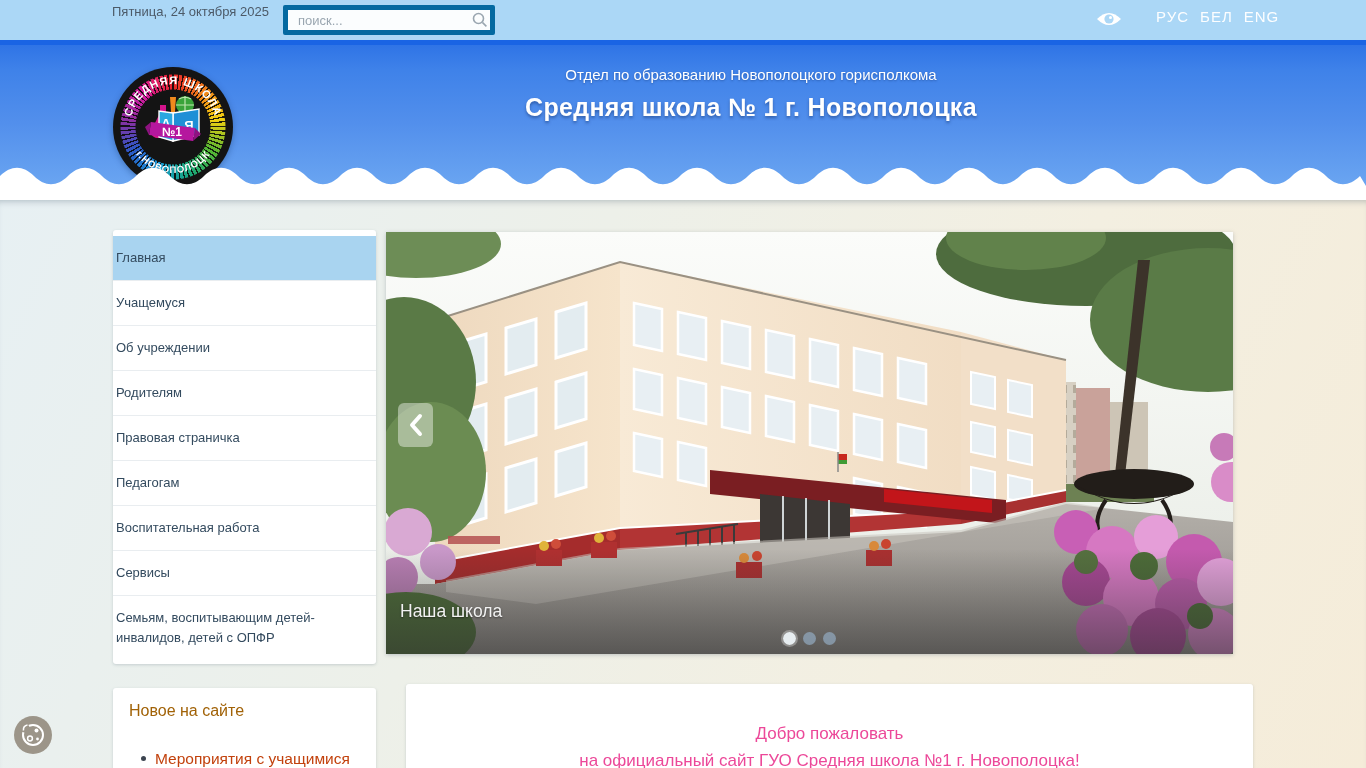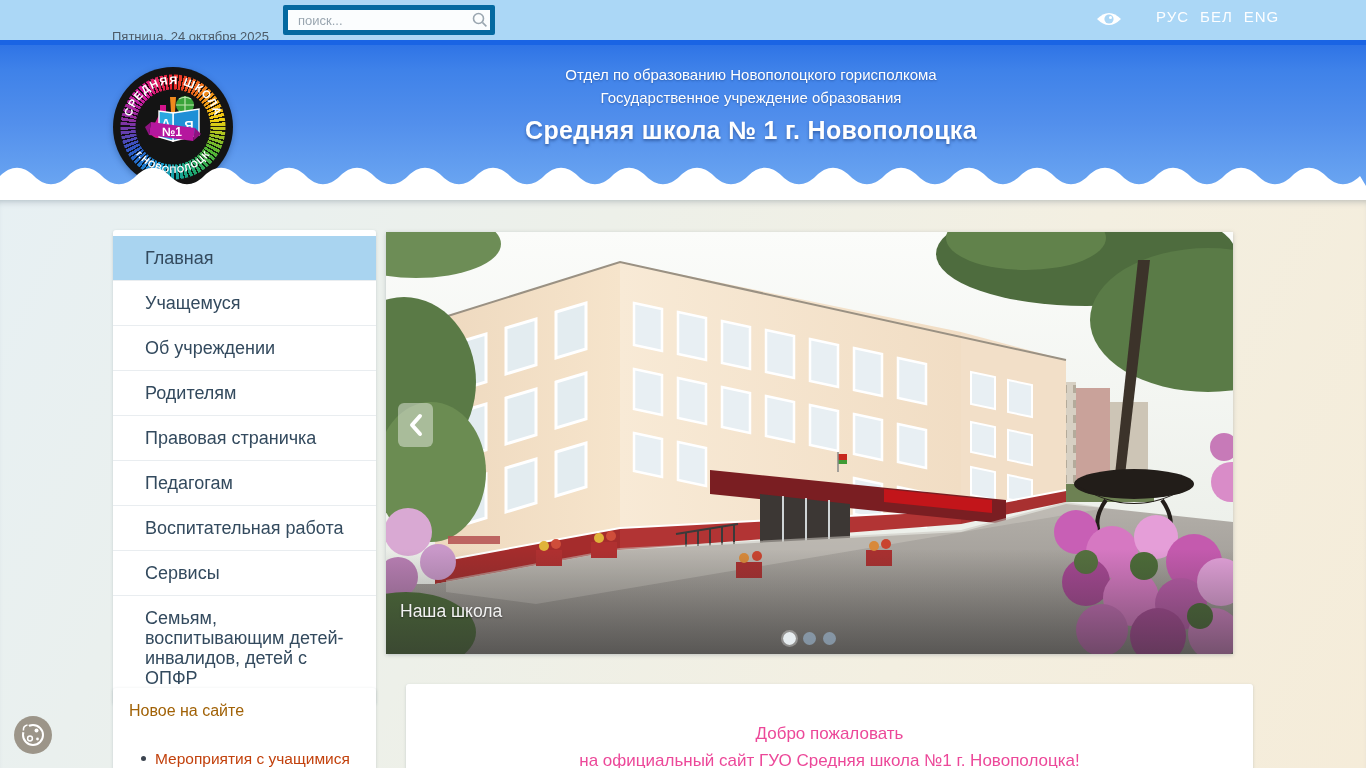--- a/index.html
+++ b/index.html
@@ -2,21 +2,21 @@
 <html><head>
 <meta charset="utf-8">
 <style>
   * { margin:0; padding:0; box-sizing:border-box; }
   html,body { width:1366px; height:768px; overflow:hidden; }
   body { font-family:"Liberation Sans", sans-serif; background:#fff; }
   .page { position:relative; width:1366px; height:768px; overflow:hidden; background:#fff; }
 
   
   .topbar { position:absolute; left:0; top:0; width:1366px; height:40px; background:#abd7f6; }
-  .topbar .date { position:absolute; left:112px; top:29px; font-size:13px; color:#4c5a68; }
+  .topbar .date { position:absolute; left:112px; top:4px; font-size:13px; color:#4c5a68; }
   .search-wrap { position:absolute; left:283px; top:5px; width:212px; height:30px; }
   .search-wrap input { width:100%; height:100%; border:5px solid #0369a1; background:#fbfdfe; border-radius:2px;
       padding:0 30px 0 10px; font-size:13px; color:#45515c; font-family:"Liberation Sans",sans-serif; outline:none; }
   .search-wrap input::placeholder { color:#9aa6b0; }
   .search-wrap .mag { position:absolute; right:7px; top:7px; }
   .eye-btn { position:absolute; left:1094px; top:7px; width:30px; height:26px; cursor:pointer; background:none; border:none; }
   .langs { position:absolute; left:1156px; top:8px; display:flex; gap:11px; }
   .langs a { color:#fdfeff; font-size:15px; letter-spacing:1px; text-decoration:none; cursor:pointer;text-align:center; }
 
   
@@ -41,21 +41,21 @@
   .logo svg { position:absolute; inset:0; }
 
   
   .content { position:absolute; left:0; top:200px; width:1366px; height:568px;
       background:linear-gradient(115deg,#e7f0f3 0%, #edf0e9 38%, #f3efe1 68%, #f5ecd9 100%);
       box-shadow:inset 0 6px 7px -5px rgba(60,80,100,.35); }
 
   
   .menu-card { position:absolute; left:113px; top:230px; width:263px; background:#fff; border-radius:3px;
       padding-top:6px; padding-bottom:4px; box-shadow:0 1px 3px rgba(110,125,140,.3); }
-  .menu-item { padding:12px 32px; font-size:18px; color:#334a5e; line-height:20px; cursor:pointer;
+  .menu-item { padding:12px 3px; font-size:13px; color:#334a5e; line-height:20px; cursor:pointer;
       border-top:1px solid #e9edf0; }
   .menu-item:first-child { border-top:none; }
   .menu-item.active { background:#a9d4f0; }
   .news-card { position:absolute; left:113px; top:688px; width:263px; height:110px; background:#fff;
       border-radius:3px; box-shadow:0 1px 3px rgba(110,125,140,.3); padding:14px 16px; }
   .news-title { font-size:16px; color:#a16207; }
   .news-list { list-style:none; margin-top:30px; padding-left:26px; }
   .news-list li { position:relative; font-size:15.5px; }
   .news-list li .bullet { position:absolute; left:-14px; top:6px; width:5px; height:5px; border-radius:50%; background:#3c4450; }
   .news-list li a { color:#c2410c; text-decoration:none; cursor:pointer; }
@@ -136,21 +136,20 @@
         <text font-size="11" font-weight="bold" fill="#ffffff" letter-spacing="1.2">
           <textPath href="#arcTop" startOffset="50%" text-anchor="middle">СРЕДНЯЯ ШКОЛА</textPath>
         </text>
         <text font-size="9.5" font-weight="bold" fill="#ffffff" letter-spacing="1">
           <textPath href="#arcBot" startOffset="50%" text-anchor="middle">г.НОВОПОЛОЦК</textPath>
         </text>
       </svg>
     </div>
     <div class="header-text">
       <div class="org-line">Отдел по образованию Новополоцкого горисполкома</div>
-      <div class="org-line">Государственное учреждение образования</div>
       <div class="site-title">Средняя школа № 1 г. Новополоцка</div>
     </div>
     <svg class="wave" viewBox="0 0 1366 26" preserveAspectRatio="none">
       <path fill="#ffffff" d="M0,16
         c11,-11 23,-11 34,0 c11,11 23,11 34,0 c11,-11 23,-11 34,0 c11,11 23,11 34,0
         c11,-11 23,-11 34,0 c11,11 23,11 34,0 c11,-11 23,-11 34,0 c11,11 23,11 34,0
         c11,-11 23,-11 34,0 c11,11 23,11 34,0 c11,-11 23,-11 34,0 c11,11 23,11 34,0
         c11,-11 23,-11 34,0 c11,11 23,11 34,0 c11,-11 23,-11 34,0 c11,11 23,11 34,0
         c11,-11 23,-11 34,0 c11,11 23,11 34,0 c11,-11 23,-11 34,0 c11,11 23,11 34,0
         c11,-11 23,-11 34,0 c11,11 23,11 34,0 c11,-11 23,-11 34,0 c11,11 23,11 34,0

